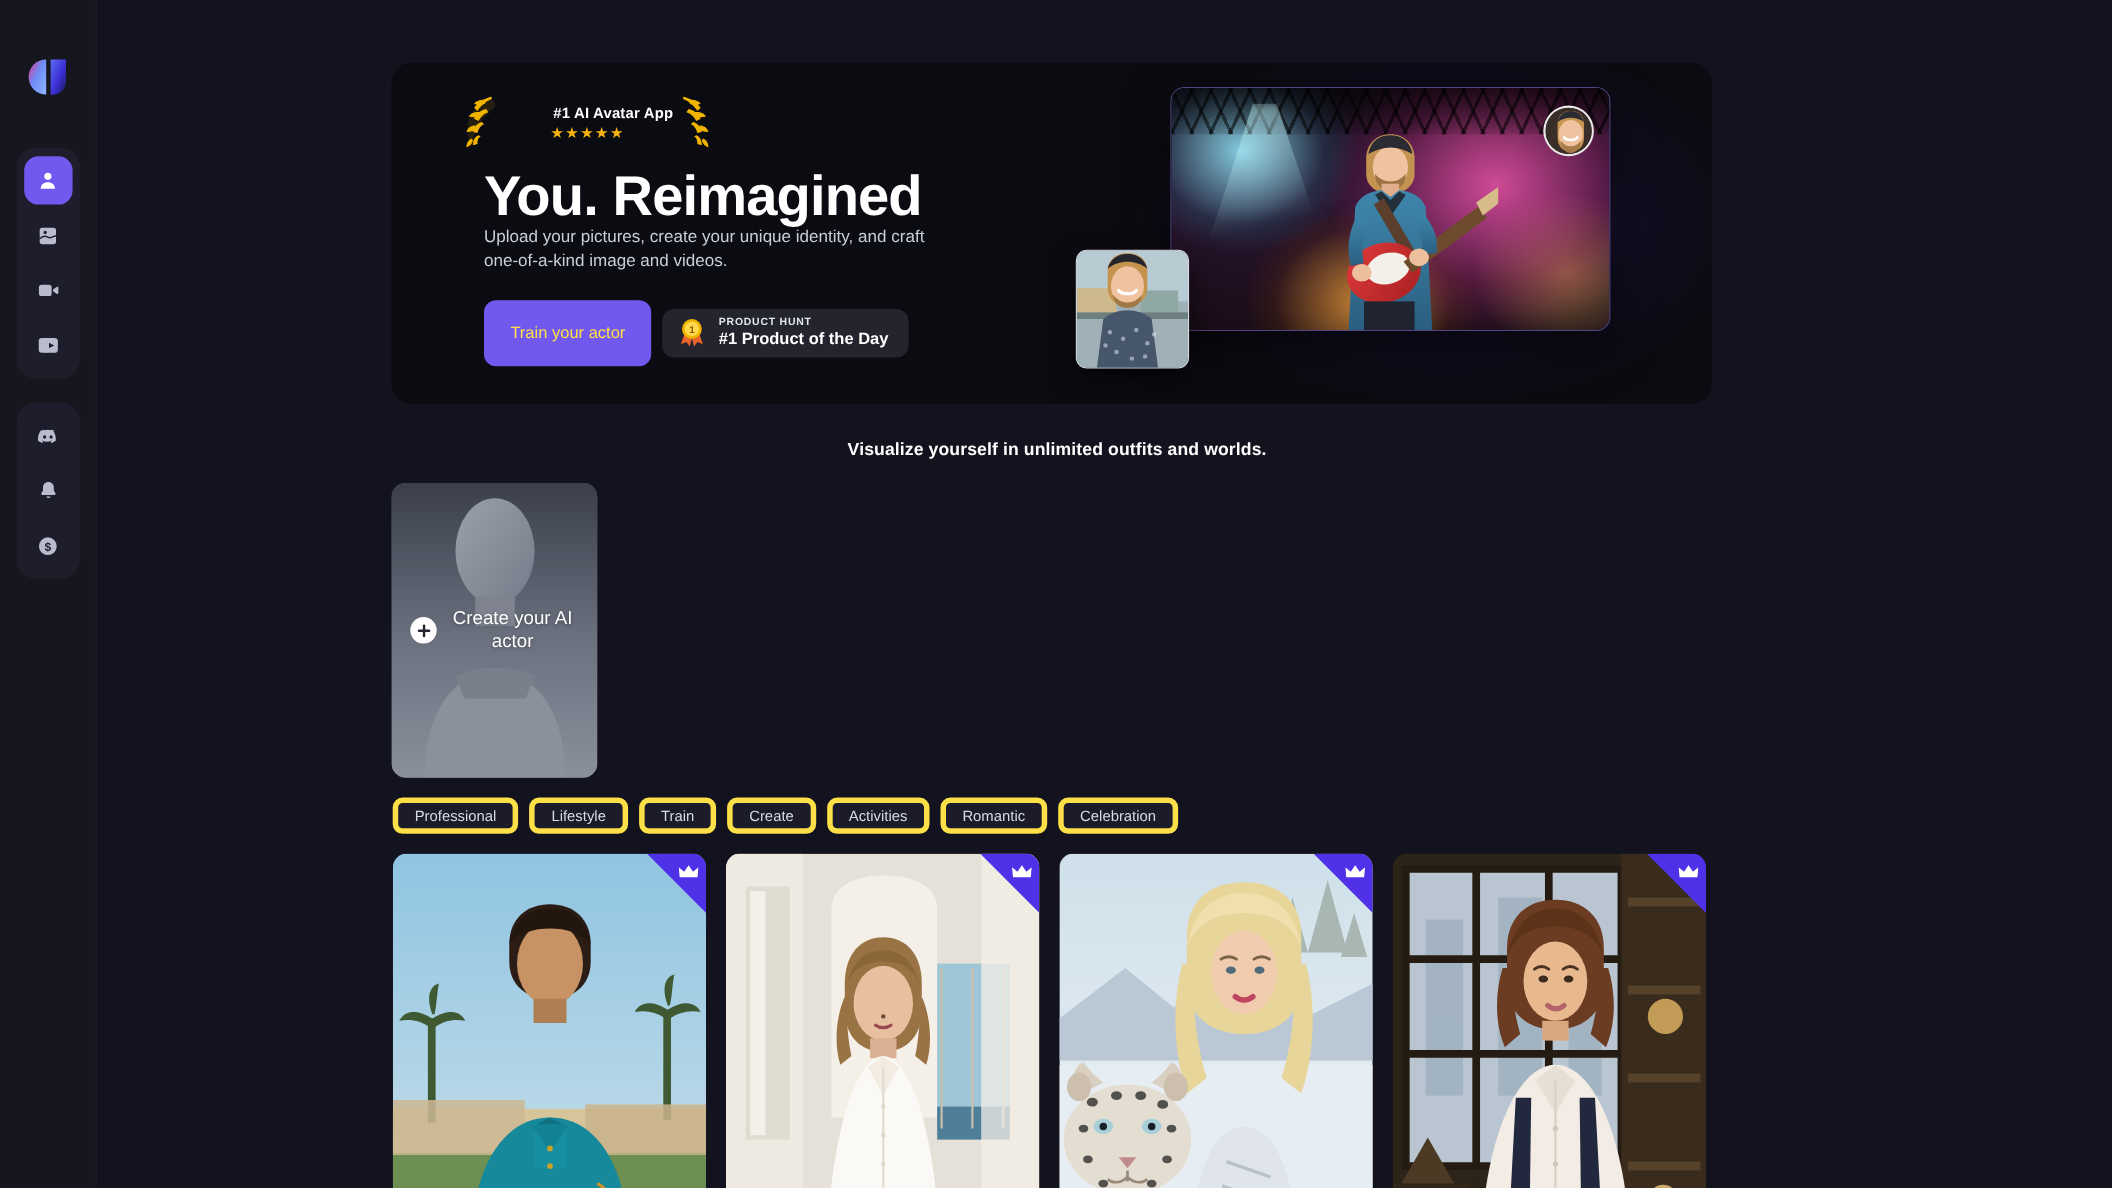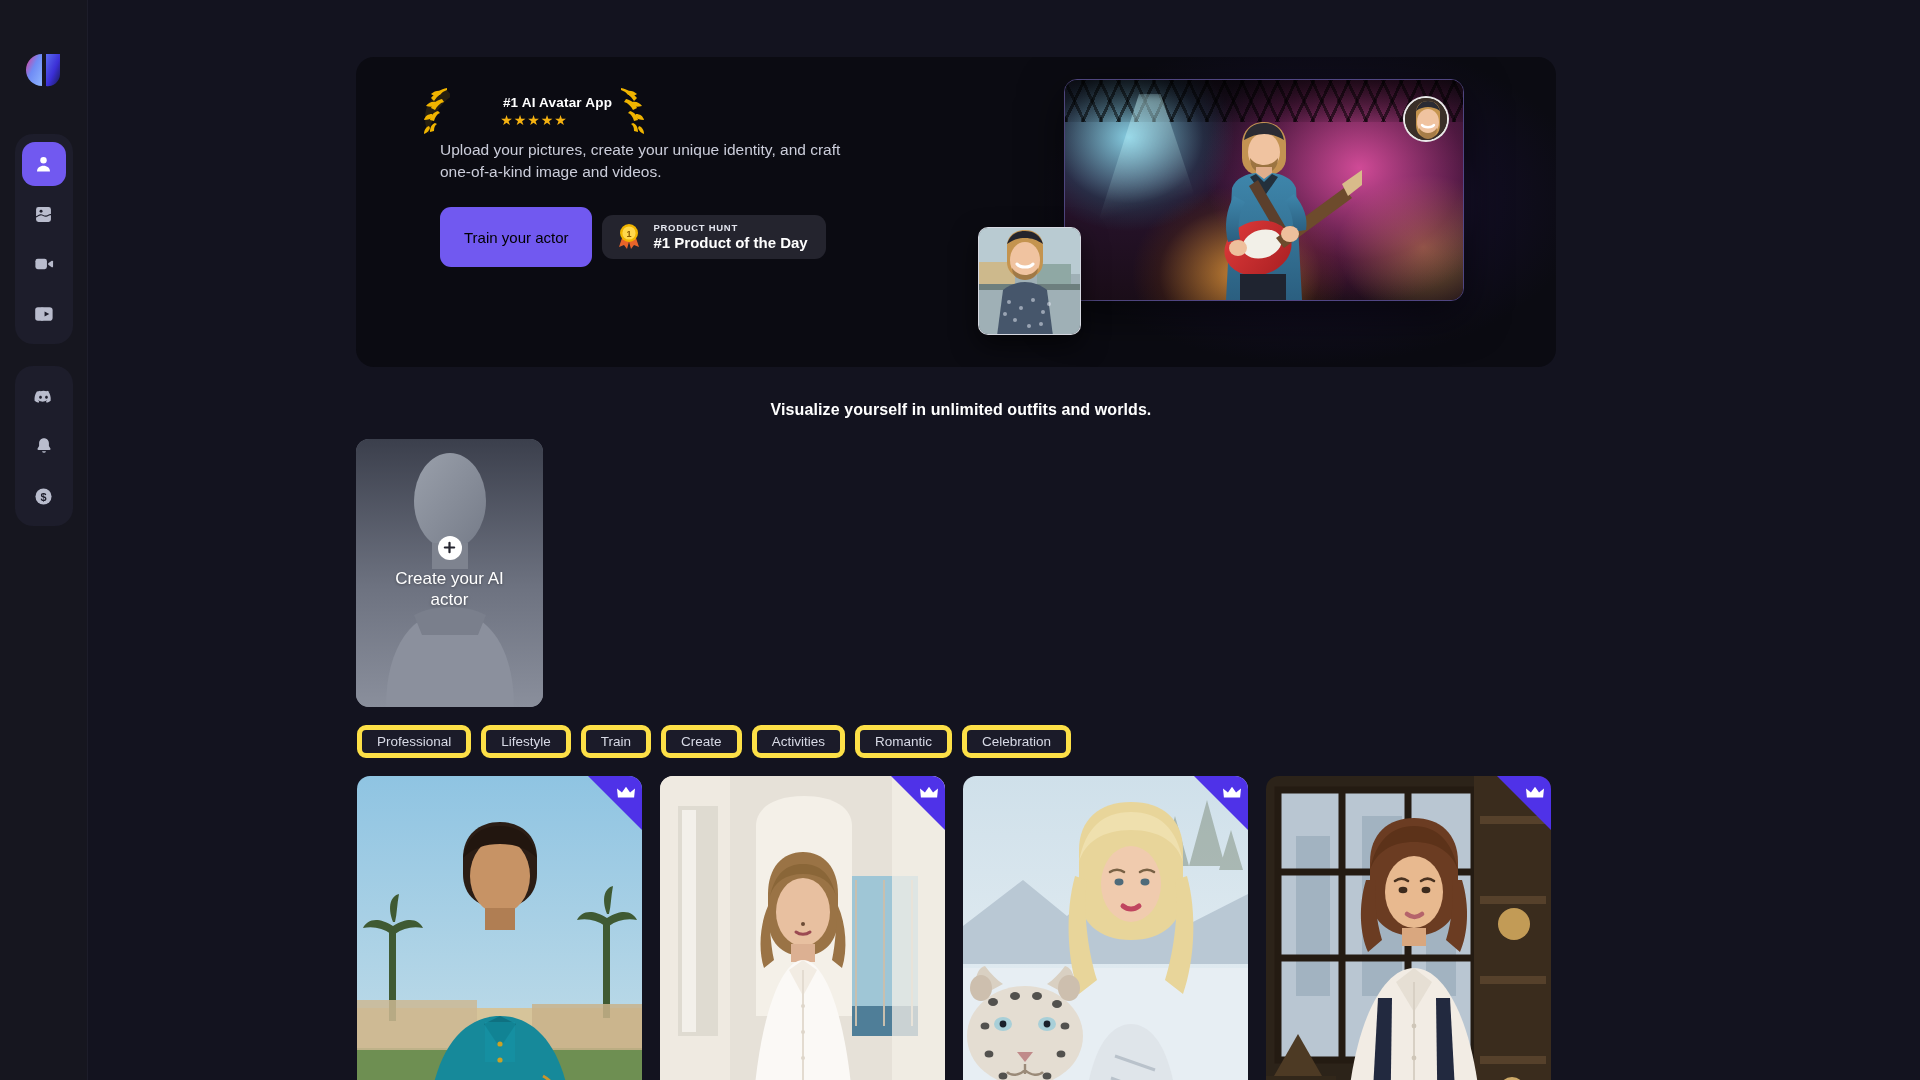--- a/index.html
+++ b/index.html
@@ -95,21 +95,21 @@
     line-height: 1.05;
   }
   .hero-sub {
     color: #cbcdda;
     font-size: 15.5px;
     line-height: 1.42;
     max-width: 410px;
   }
   .hero-ctas { display: flex; align-items: center; gap: 10px; margin-top: 24px; }
   .btn-primary {
-    background: #7159f0; color: #000000;
+    background: #7159f0; color: #fde047;
     border: none; border-radius: 11px;
     height: 60px; padding: 0 24px;
     font-family: inherit; font-size: 15px; font-weight: 500;
     cursor: pointer;
   }
   .ph-badge {
     display: flex; align-items: center; gap: 11px;
     background: #24242e; border-radius: 11px;
     height: 44px; padding: 0 18px 0 14px; cursor: pointer;
   }
@@ -182,21 +182,21 @@
   .actor-row { margin-top: 20px; padding-left: 0; }
   .actor-card {
     width: 187px; height: 268px;
     border-radius: 13px; overflow: hidden;
     position: relative; cursor: pointer;
     background: linear-gradient(180deg,#5f6473 0%, #6b6f7d 55%, #7a7e8c 100%);
   }
   .mannequin { position: absolute; inset: 0; }
   .actor-overlay {
     position: absolute; inset: 0;
-    display: flex; flex-direction: column; align-items: center; justify-content: center;
+    display: flex; flex-direction: row; align-items: center; justify-content: center;
     gap: 9px;
   }
   .plus-circle {
     width: 24px; height: 24px; border-radius: 50%;
     background: #ffffff; display: flex; align-items: center; justify-content: center;
   }
   .actor-label {
     color: #ffffff; font-size: 17px; text-align: center;
     line-height: 1.22; width: 120px; text-shadow: 0 1px 3px rgba(0,0,0,0.35);
   }
@@ -423,20 +423,21 @@
             <path d="M18 25c-4 1-7 4-8 9l4 1c1-4 3-7 6-8z"></path>
             <path d="M15 37c-3 1-5 4-5 9l4-1c0-4 1-6 3-7z"></path>
             <path d="M22 5c-4-1-8 0-11 3 3 2 7 2 10 0z"></path>
             <path d="M16 16c-4-1-8 1-10 4 4 1 8 1 11-1z"></path>
             <path d="M12 28c-4 0-7 2-8 6 4 0 7-1 9-3z"></path>
             <path d="M9 40c-3 1-5 4-5 8 3-1 5-3 6-6z"></path>
           </g>
         </svg>
       </div>
 
+      <h1 class="hero-title">You. Reimagined</h1>
       <p class="hero-sub">Upload your pictures, create your unique identity, and craft one-of-a-kind image and videos.</p>
 
       <div class="hero-ctas">
         <button class="btn-primary">Train your actor</button>
 
         <div class="ph-badge">
           <svg class="ph-medal" viewBox="0 0 26 28">
             <path d="M6 15l-3 9 5-2 3 4 3-11z" fill="#e8642a"></path>
             <path d="M20 15l3 9-5-2-3 4-3-11z" fill="#e8642a"></path>
             <circle cx="13" cy="10" r="9" fill="#f0b400"></circle>

